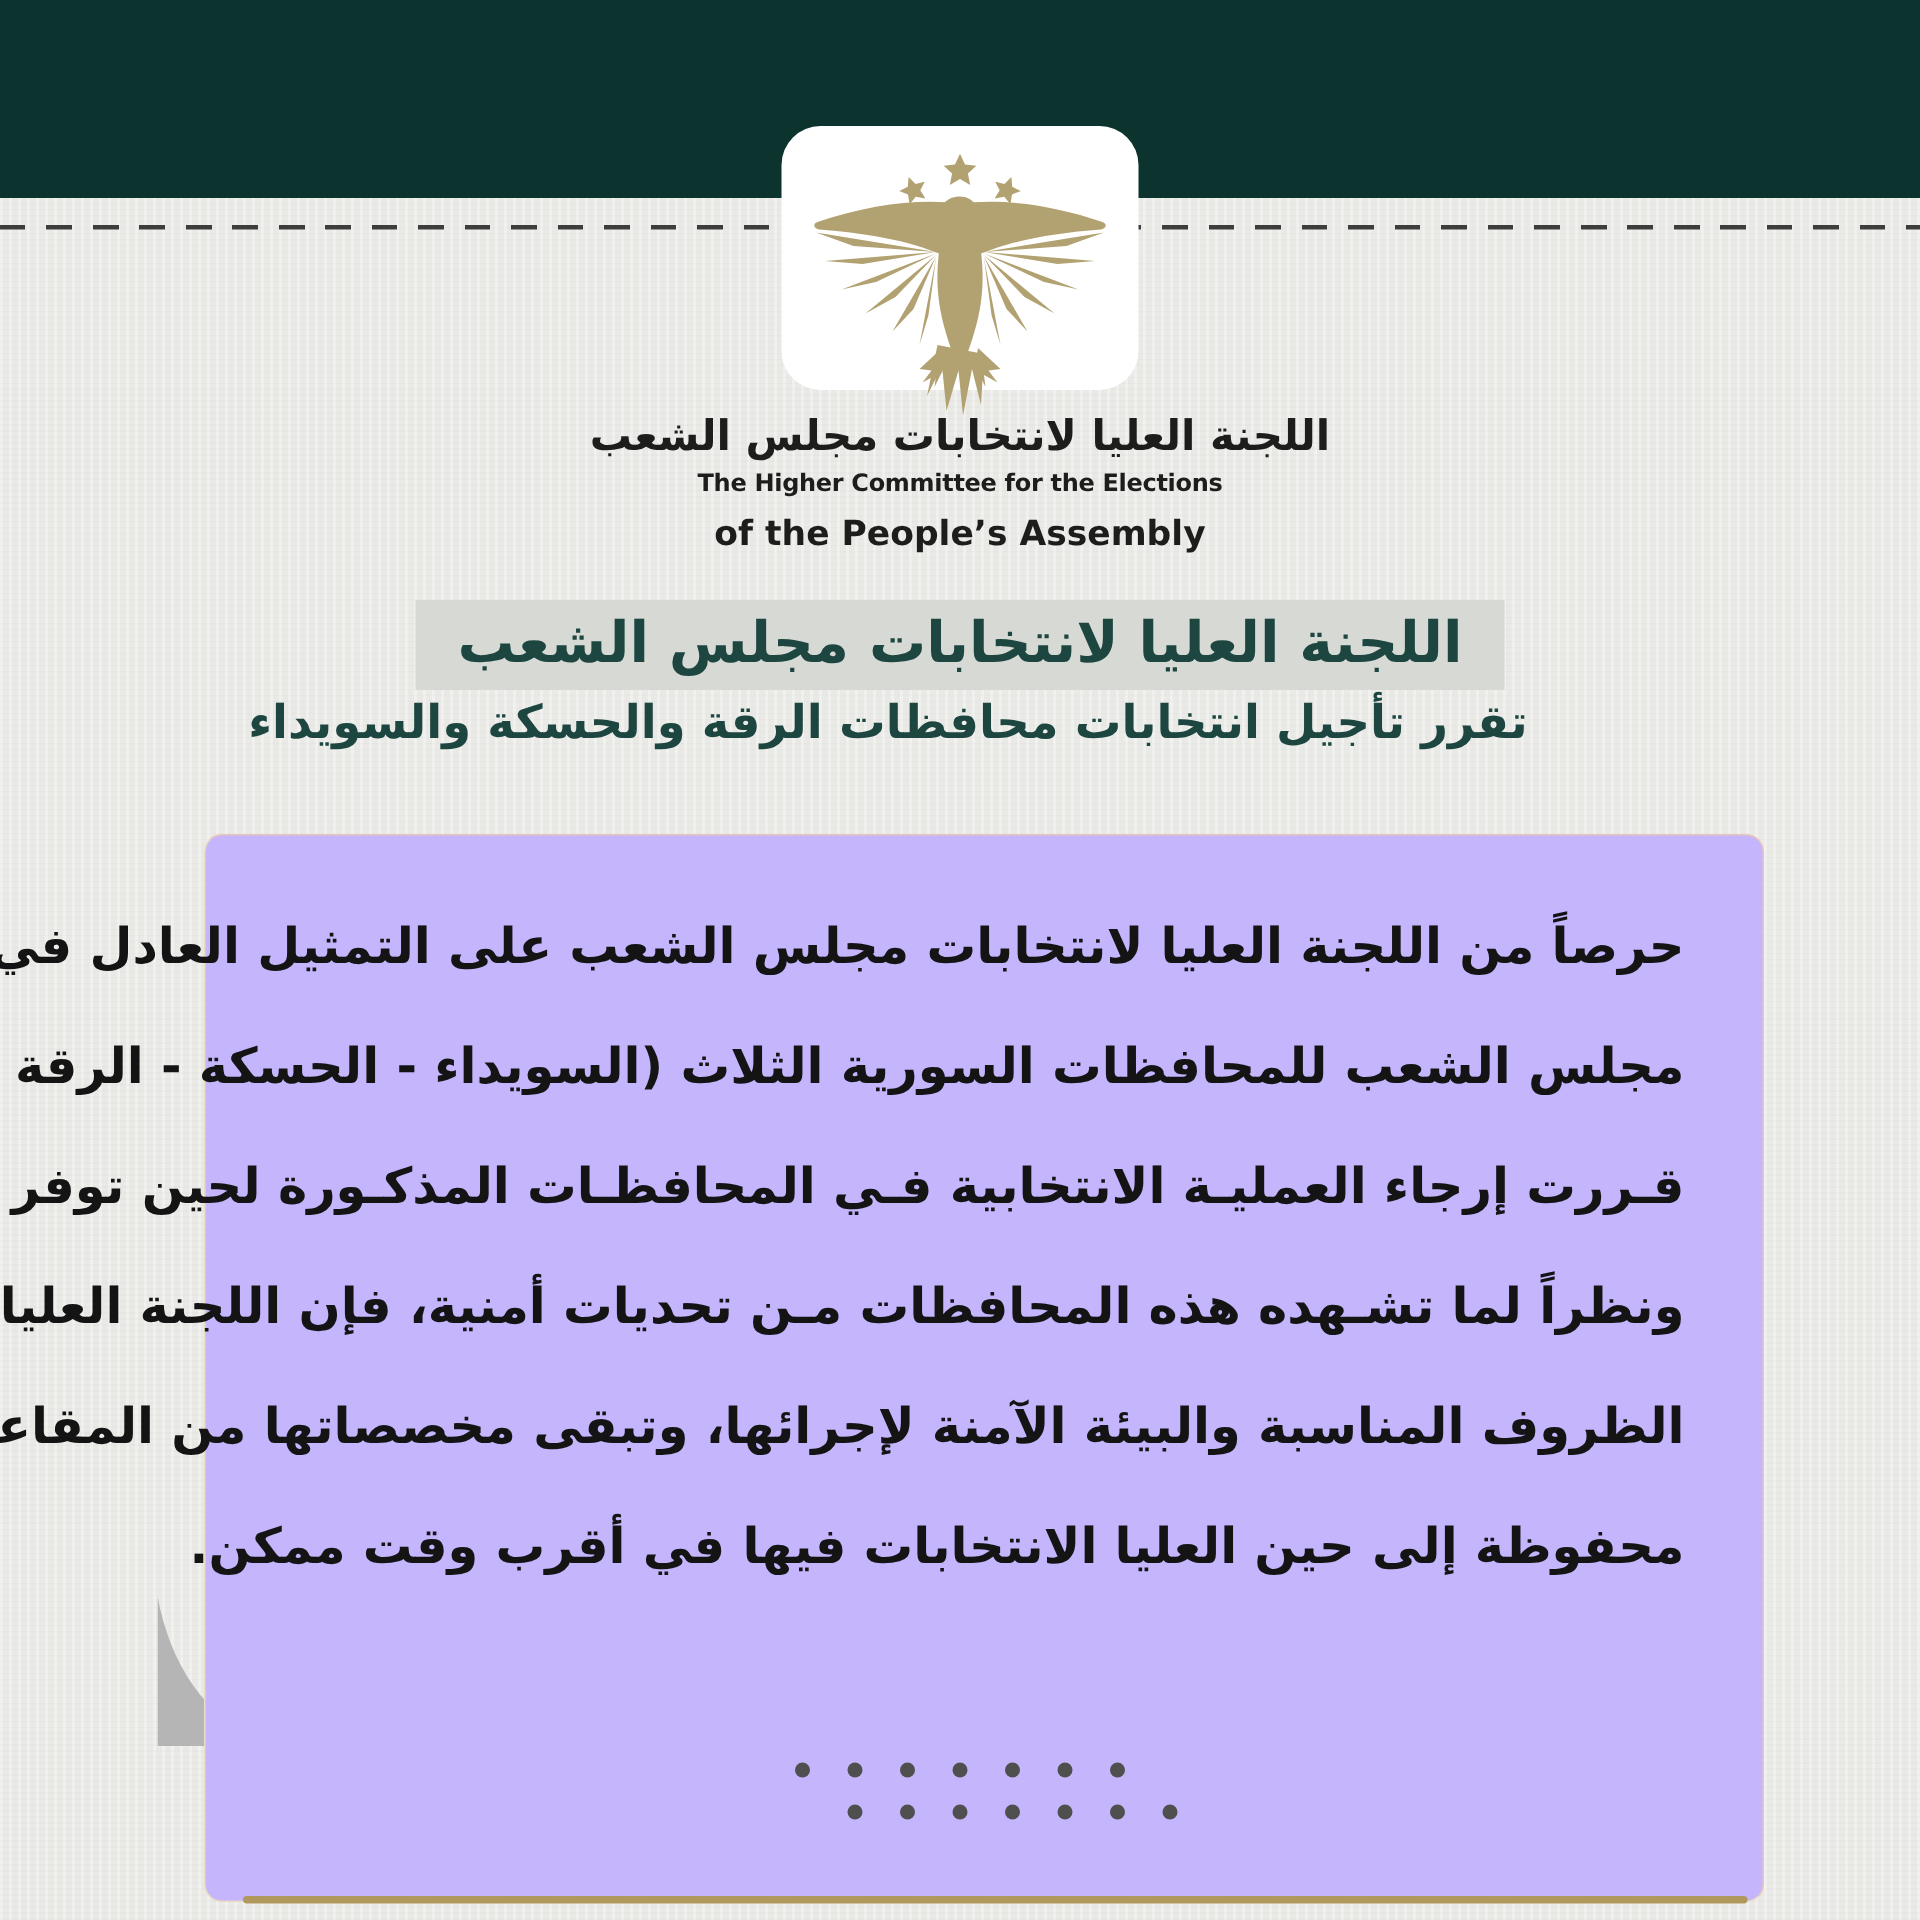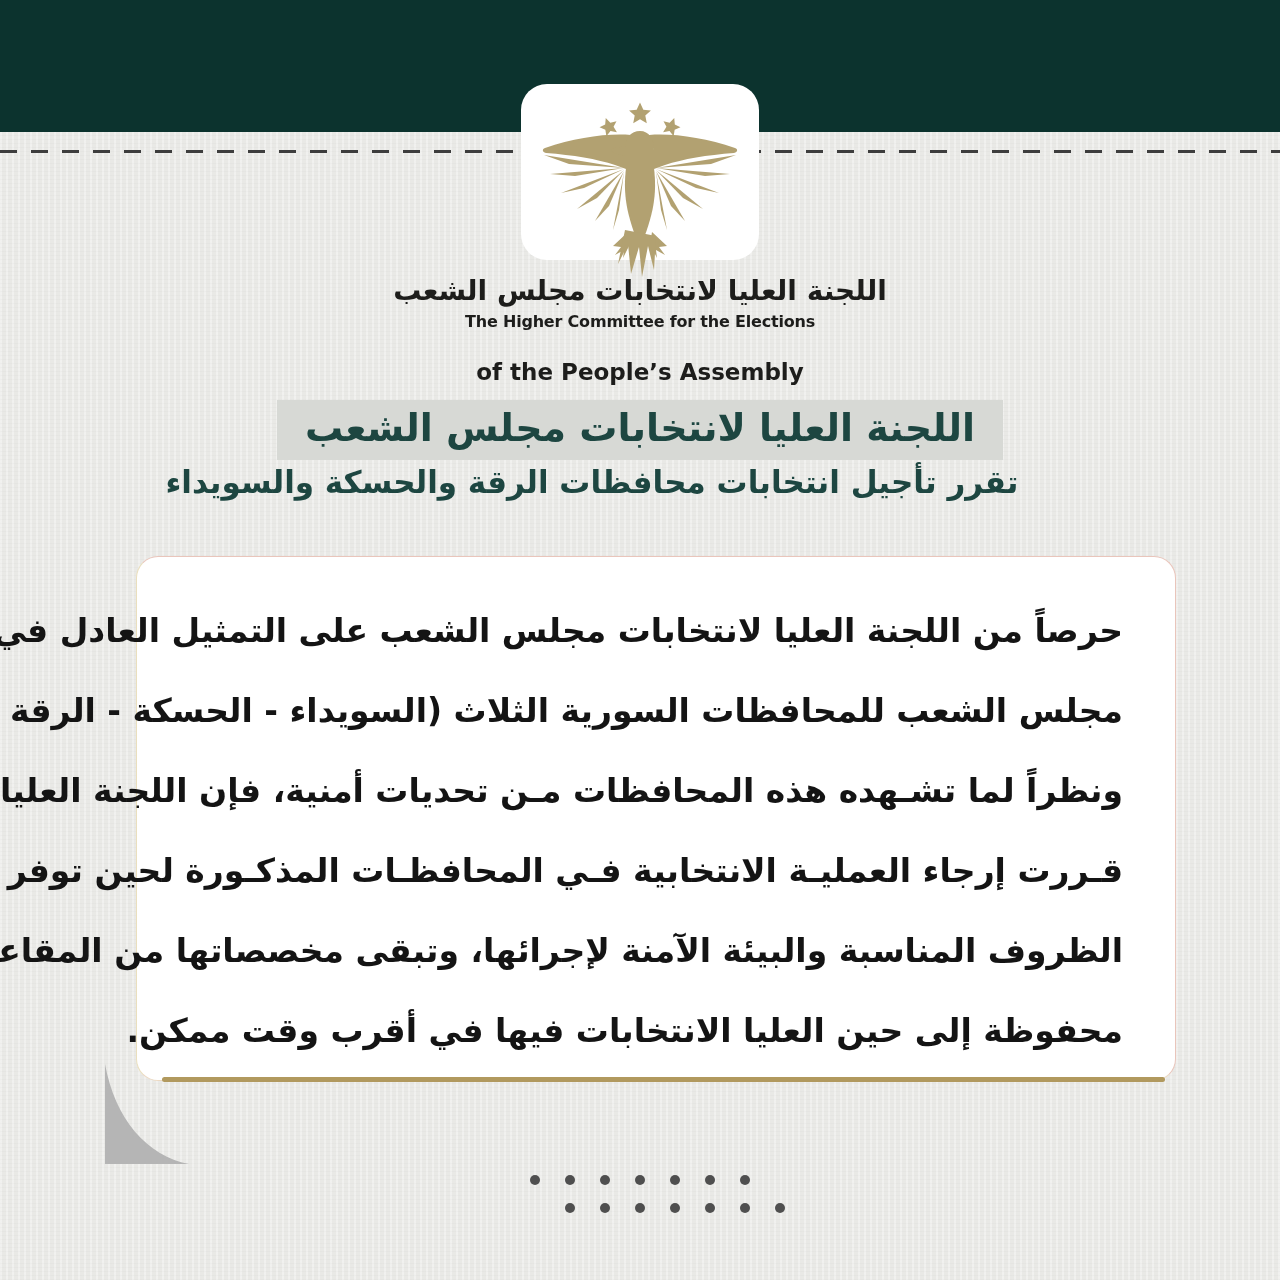--- a/index.html
+++ b/index.html
@@ -16,28 +16,28 @@
   .band{left:0;top:0;width:1280px;height:132px;background:#0c332e;z-index:1;}
   
   .dashed{left:0;top:150px;width:1280px;height:3px;z-index:2;
     background:repeating-linear-gradient(90deg,#3d3d3d 0 17px, transparent 17px 31px);}
   
   .logo-plate{left:521px;top:84px;width:238px;height:176px;background:#ffffff;border-radius:26px;z-index:3;}
   .eagle-svg{left:515px;top:98px;width:250px;height:180px;z-index:4;}
   
   .org-ar{left:0;top:274px;width:1280px;text-align:center;font-size:28px;font-weight:700;color:#1d1d1b;z-index:4;}
   .org-en1{left:0;top:312px;width:1280px;text-align:center;font-size:16px;font-weight:700;color:#1d1d1b;letter-spacing:-0.2px;z-index:4;}
-  .org-en2{left:0;top:343px;width:1280px;text-align:center;font-size:23px;font-weight:700;color:#1d1d1b;z-index:4;margin-top:16px;}
+  .org-en2{left:0;top:343px;width:1280px;text-align:center;font-size:23px;font-weight:700;color:#1d1d1b;z-index:4;}
   
   .headline-wrap{left:0;top:400px;width:1280px;text-align:center;z-index:4;}
   .headline{display:inline-block;background:#d7d9d5;color:#1d4641;font-size:38px;font-weight:700;
     padding:6px 28px 10px 28px;direction:rtl;}
   .subline{left:0;top:464px;width:1184px;text-align:center;color:#1d4641;font-size:31px;font-weight:700;direction:rtl;z-index:4;}
   
-  .card{left:136px;top:556px;width:1040px;height:525px;background:#ffffff;border-radius:22px;
+  .card{left:136px;top:556px;width:1040px;height:712px;background:#c4b5fd;border-radius:12px;
     border:1px solid;border-color:#e9c5bb #e9c5bb #ecd9c2 #eadfbd;box-sizing:border-box;
     padding:34px 52px 0 52px;z-index:3;}
   .card .bline{direction:rtl;color:#141414;font-size:33px;font-weight:700;height:80px;line-height:80px;
     text-align:justify;text-align-last:justify;white-space:nowrap;}
   .card .bline.last{text-align:right;text-align-last:right;}
   .gold-bar{position:absolute;left:25px;right:10px;bottom:-2px;height:5px;background:#b1995e;border-radius:3px;}
   
   .curl-svg{left:105px;top:1064px;width:84px;height:100px;z-index:2;}
   
   .dots{left:calc(50% - 110px);top:1175px;z-index:4;}
@@ -85,22 +85,22 @@
 <div class="abs org-en2">of the People’s Assembly</div>
 
 <div class="abs headline-wrap">
   <span class="headline">اللجنة العليا لانتخابات مجلس الشعب</span>
 </div>
 <div class="abs subline">تقرر تأجيل انتخابات محافظات الرقة والحسكة والسويداء</div>
 
 <div class="abs card">
   <div class="bline">حرصاً من اللجنة العليا لانتخابات مجلس الشعب  على التمثيل العادل في</div>
   <div class="bline">مجلس الشعب  للمحافظات السورية الثلاث (السويداء - الحسكة - الرقة )</div>
+  <div class="bline">قـررت إرجاء العمليـة الانتخابية فـي المحافظـات المذكـورة لحين توفر</div>
   <div class="bline">ونظراً لما تشـهده هذه المحافظات  مـن تحديات أمنية، فإن اللجنة العليا</div>
-  <div class="bline">قـررت إرجاء العمليـة الانتخابية فـي المحافظـات المذكـورة لحين توفر</div>
   <div class="bline">الظروف المناسبة والبيئة الآمنة لإجرائها، وتبقى مخصصاتها من المقاعد</div>
   <div class="bline last">محفوظة إلى حين العليا الانتخابات فيها في أقرب وقت ممكن.</div>
   <div class="gold-bar"></div>
 </div>
 
 <svg class="abs curl-svg" viewBox="0 0 84 100" xmlns="http://www.w3.org/2000/svg">
   <path d="M0,0 C10,55 42,92 84,100 L0,100 Z" fill="#b5b5b5"></path>
 </svg>
 
 <div class="abs dots">

